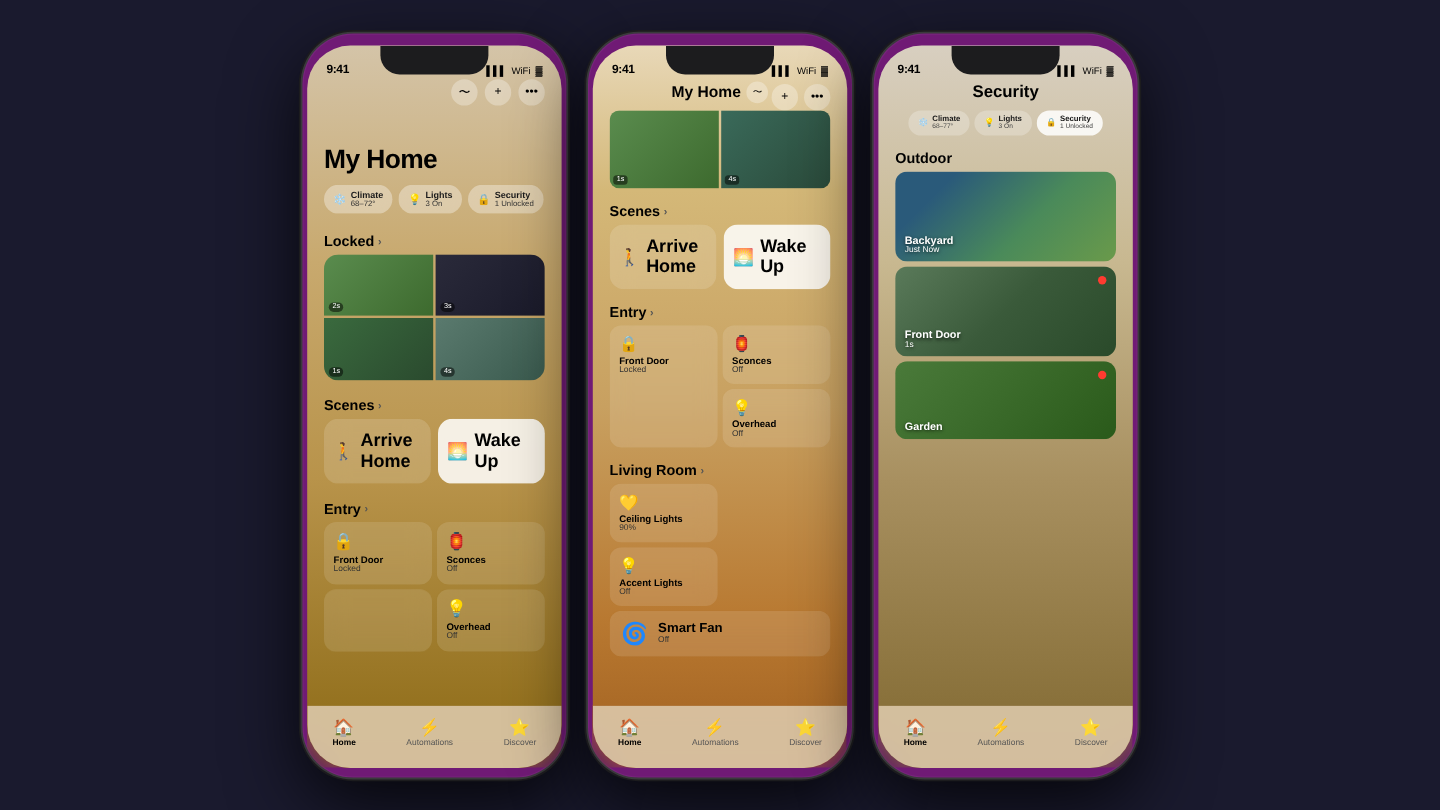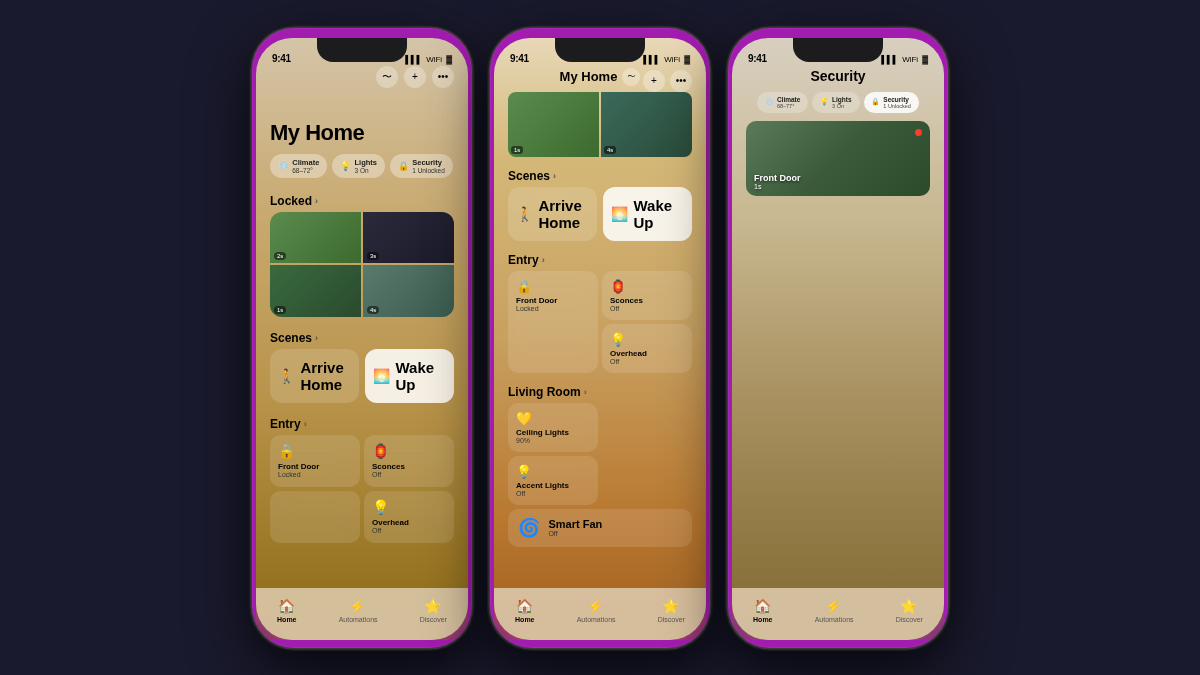--- a/index.html
+++ b/index.html
@@ -19,21 +19,21 @@
     .phone-wrapper {
       display: flex;
       gap: 18px;
       align-items: center;
     }
 
     
     .phone {
       width: 220px;
       height: 620px;
-      background: #a21caf;
+      background: #701a75;
       border-radius: 42px;
       position: relative;
       box-shadow: 
         0 0 0 1.5px #3a3a3c,
         0 0 0 3px #1c1c1e,
         0 20px 60px rgba(0,0,0,0.8),
         inset 0 0 0 1px rgba(255,255,255,0.05);
       overflow: hidden;
     }
 
@@ -812,31 +812,46 @@
         </div>
         <div class="chip-security highlight">
           <span>🔒</span>
           <div>
             <div style="font-size:6.5px;font-weight:600;">Security</div>
             <div style="font-size:5.5px;color:#444;">1 Unlocked</div>
           </div>
         </div>
       </div>
 
-
+      <div class="outdoor-section-label">Outdoor</div>
+
+      <div class="outdoor-cam">
+        <div class="outdoor-cam-bg pool"></div>
+        <div class="outdoor-cam-label">
+          Backyard
+          <span class="outdoor-cam-sub">Just Now</span>
+        </div>
+      </div>
 
       <div class="outdoor-cam">
         <div class="outdoor-cam-bg front"></div>
         <div class="outdoor-cam-dot"></div>
         <div class="outdoor-cam-label">
           Front Door
           <span class="outdoor-cam-sub">1s</span>
         </div>
       </div>
 
+      <div class="outdoor-cam" style="height:65px;">
+        <div class="outdoor-cam-bg garden"></div>
+        <div class="outdoor-cam-dot"></div>
+        <div class="outdoor-cam-label">
+          Garden
+        </div>
+      </div>
 
       <div class="bottom-nav">
         <div class="nav-item">
           <span class="nav-icon active">🏠</span>
           <span class="nav-label active">Home</span>
         </div>
         <div class="nav-item">
           <span class="nav-icon">⚡</span>
           <span class="nav-label">Automations</span>
         </div>

